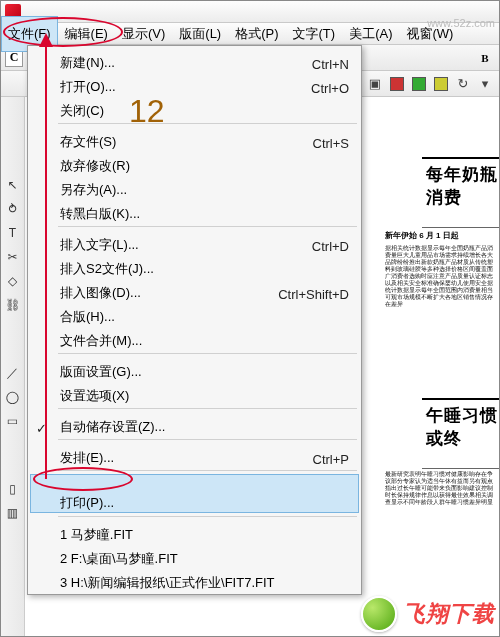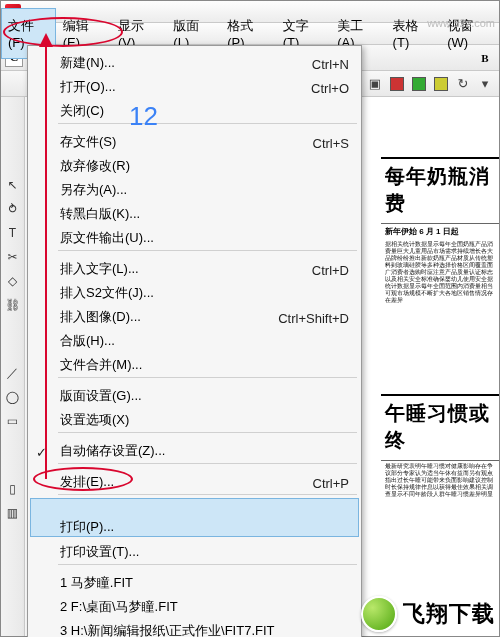--- a/index.html
+++ b/index.html
@@ -155,27 +155,28 @@
     overflow:hidden;
   }
   .doc-preview {
     position:absolute;
     right: 0; top: 0;
     width: 118px; height: 100%;
     padding-top: 60px;
     background:#fff;
   }
   .news-head {
-    font-size: 20px;
+    font-size: 17px;
     font-weight: 700;
     font-family: SimSun, serif;
-    padding: 4px 0 6px 4px;
+    padding: 4px 0 18px 4px;
     border-top: 2px solid #000;
     border-bottom: 1px solid #666;
     letter-spacing:1px;
+    margin-left:41px;
   }
   .news-body {
     font-size: 6px;
     line-height: 7px;
     color:#111;
     font-family: SimSun, serif;
     padding: 2px 2px 6px 4px;
     word-break: break-all;
     height: 155px;
     overflow:hidden;
@@ -204,23 +205,23 @@
     left: 38px; top: 32px;
     width: 0; height:0;
     border-left: 7px solid transparent;
     border-right: 7px solid transparent;
     border-bottom: 14px solid #d9062e;
     z-index: 19;
     pointer-events:none;
   }
   .annot-12 {
     position:absolute;
-    left: 128px; top: 100px;
-    color:#3b82f6;
-    font-size: 26px;
+    left: 128px; top: 92px;
+    color:#a16207;
+    font-size: 32px;
     font-weight: 500;
     z-index: 21;
     pointer-events:none;
   }
   .watermark {
     position:absolute;
     right: 4px; top: 4px;
     color:#bbb;
     font-size: 11px;
     z-index: 30;
@@ -238,21 +239,22 @@
   .logo-circ {
     width: 36px; height:36px;
     border-radius:50%;
     background: radial-gradient(circle at 30% 30%, #b9e86a, #4ea60f);
     border: 2px solid #fff;
     box-shadow: 0 1px 3px rgba(0,0,0,.3);
   }
   .logo-text {
     font-size: 22px;
     font-weight:bold;
-    color:#000000;
+    color:#ef4444;
+    font-style:italic;
     letter-spacing:1px;
   }
   .tb-color { width:14px; height:14px; border:1px solid #555; }
   .tb-icon { font-size:13px; color:#444; }
 </style>
 </head>
 <body>
 
 <div class="window">
 
@@ -261,21 +263,20 @@
   </div>
 
   <div class="menubar">
     <div class="menu-item open">文件(F)</div>
     <div class="menu-item">编辑(E)</div>
     <div class="menu-item">显示(V)</div>
     <div class="menu-item">版面(L)</div>
     <div class="menu-item">格式(P)</div>
     <div class="menu-item">文字(T)</div>
     <div class="menu-item">美工(A)</div>
-    <div class="menu-item">表格(T)</div>
     <div class="menu-item">视窗(W)</div>
   </div>
 
   <div class="toolbar">
     <div class="letter-c">C</div>
     <div style="flex:1"></div>
     <div class="tool-btn" style="font-weight:bold;font-family:serif">B</div>
   </div>
   <div class="toolbar2">
     <div class="tool-btn">
@@ -323,23 +324,20 @@
     </div>
     <div class="dd-item">
       <span>放弃修改(R)</span>
     </div>
     <div class="dd-item">
       <span>另存为(A)...</span>
     </div>
     <div class="dd-item">
       <span>转黑白版(K)...</span>
     </div>
-    <div class="dd-item">
-      <span>原文件输出(U)...</span>
-    </div>
     <div class="dd-sep"></div>
     <div class="dd-item">
       <span>排入文字(L)...</span>
       <span class="shortcut">Ctrl+D</span>
     </div>
     <div class="dd-item">
       <span>排入S2文件(J)...</span>
     </div>
     <div class="dd-item">
       <span>排入图像(D)...</span>
@@ -364,23 +362,20 @@
       <span>自动储存设置(Z)...</span>
     </div>
     <div class="dd-sep"></div>
     <div class="dd-item">
       <span>发排(E)...</span>
       <span class="shortcut">Ctrl+P</span>
     </div>
     <div class="dd-sep"></div>
     <div class="dd-item highlight">
       <span>打印(P)...</span>
-    </div>
-    <div class="dd-item">
-      <span>打印设置(T)...</span>
     </div>
     <div class="dd-sep"></div>
     <div class="dd-item">
       <span>1 马梦瞳.FIT</span>
     </div>
     <div class="dd-item">
       <span>2 F:\桌面\马梦瞳.FIT</span>
     </div>
     <div class="dd-item">
       <span>3 H:\新闻编辑报纸\正式作业\FIT7.FIT</span>

